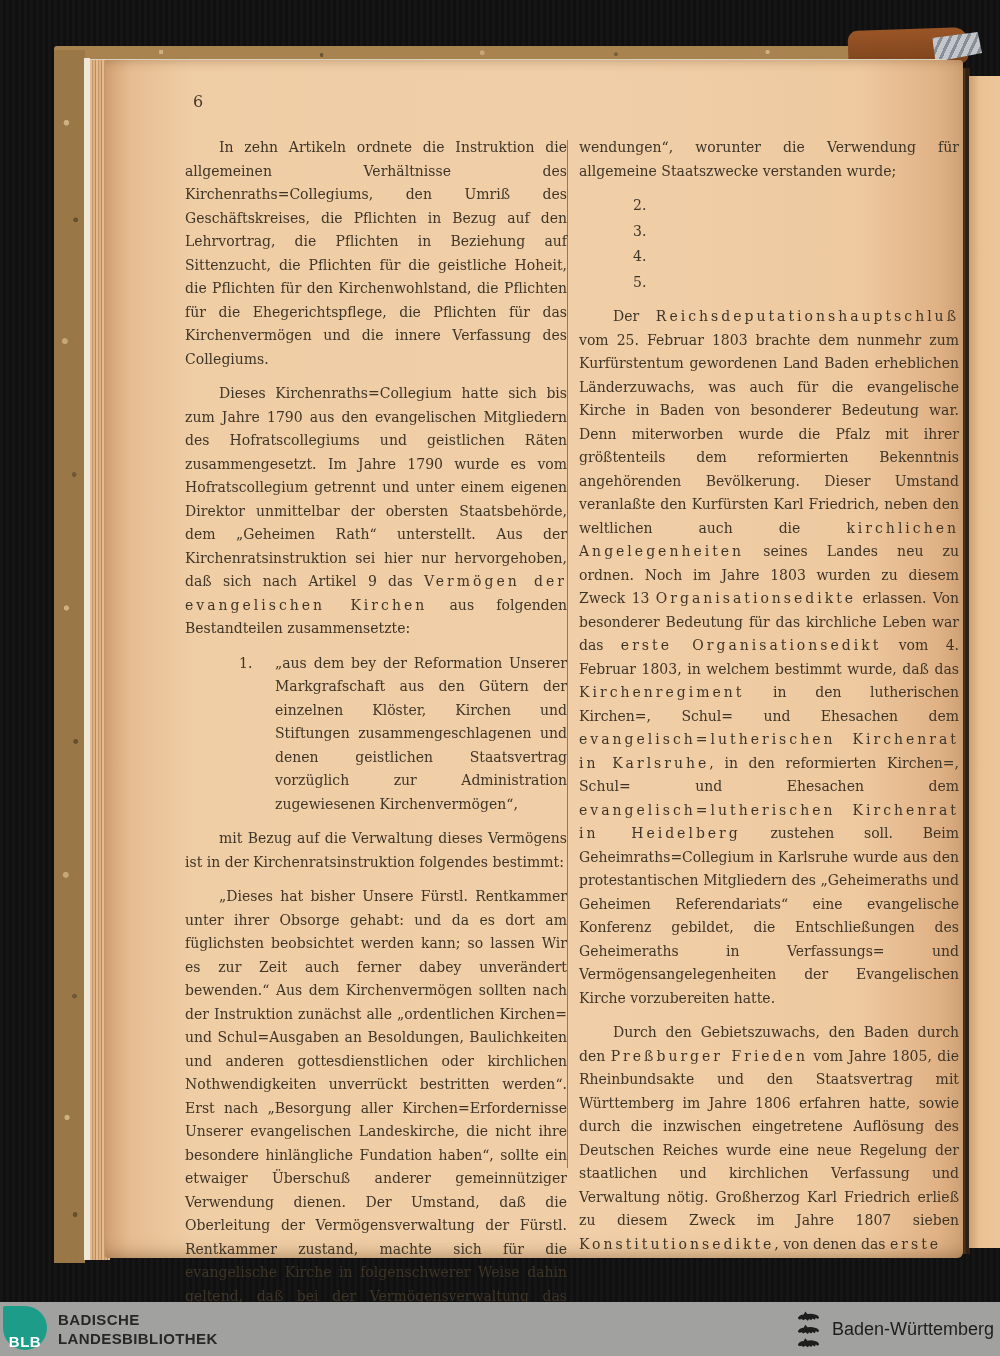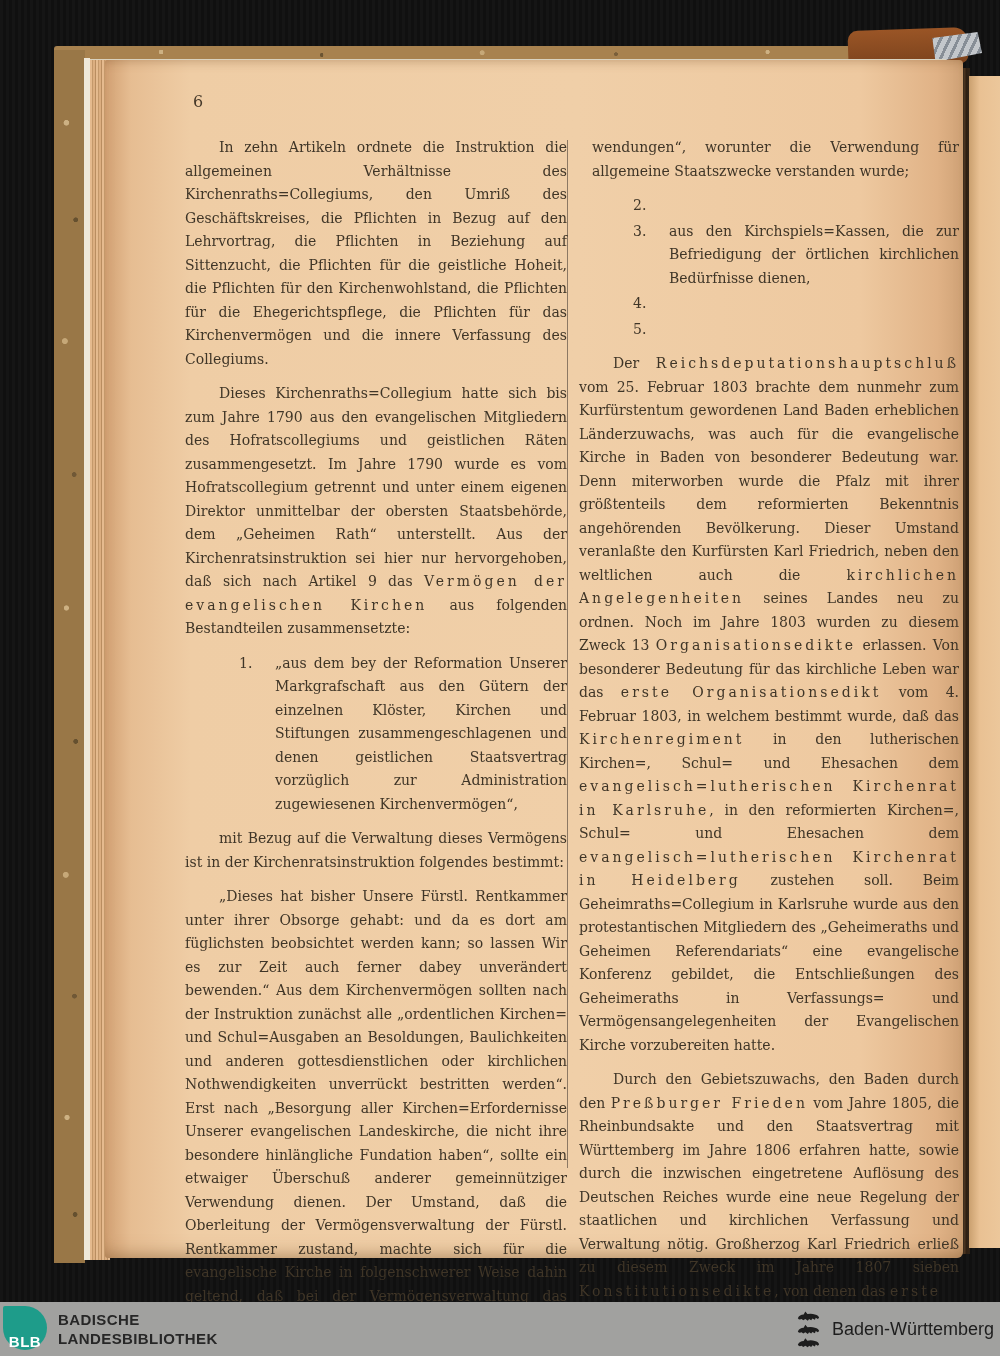--- a/index.html
+++ b/index.html
@@ -51,21 +51,21 @@
   
   .page{left:105px;top:60px;width:858px;height:1198px;border-radius:2px 4px 6px 3px;
     background:linear-gradient(90deg,#d2a173 0,#e6bd92 3%,#eecb a2 8%,#efcda5 10%,#f0cfa8 55%,#eec9a0 88%,#e0b286 97%,#cfa276 100%);
     background:linear-gradient(90deg,#d2a173 0,#e6bd92 3%,#efcda5 10%,#f0cfa8 55%,#eec9a0 88%,#e0b286 97%,#cfa276 100%);
     box-shadow:inset 0 -14px 18px -12px rgba(120,80,40,.55), inset 0 10px 12px -10px rgba(120,80,40,.45);}
   .pageno{left:88px;top:32px;font-size:16px;color:#46392a;}
   .col{width:382px;color:#3f3527;font-size:14px;line-height:23.5px;text-align:justify;}
   .col-left{left:80px;top:76px;}
   .col-right{left:474px;top:76px;width:380px;}
   .col p{margin:0 0 11px 0;text-indent:34px;}
-  .col p.noindent{text-indent:0;margin-left:13px;}
+  .col p.noindent{text-indent:0;}
   .divider{left:462px;top:80px;width:1px;height:1028px;background:#564a3e;opacity:.65;}
   .sp{letter-spacing:3px;}
   .list-row{display:flex;padding-left:54px;margin:0 0 2px 0;}
   .list-row .num{width:36px;flex:none;}
   .list-row .itext{flex:1;text-align:justify;}
   .gap-below{margin-bottom:11px !important;}
 
   
   .footer{left:0;top:1302px;width:1000px;height:54px;background:#a1a19f;}
   .blb-logo{left:3px;top:4px;width:44px;height:44px;background:#1e9c8a;
@@ -146,21 +146,20 @@
     <p>„Dieses hat bisher Unsere Fürstl. Rentkammer unter ihrer Obsorge gehabt: und da es dort am füglichsten beobsichtet werden kann; so lassen Wir es zur Zeit auch ferner dabey unverändert bewenden.“ Aus dem Kirchenvermögen sollten nach der Instruktion zunächst alle „ordentlichen Kirchen= und Schul=Ausgaben an Besoldungen, Baulichkeiten und anderen gottesdienstlichen oder kirchlichen Nothwendigkeiten unverrückt bestritten werden“. Erst nach „Besorgung aller Kirchen=Erfordernisse Unserer evangelischen Landeskirche, die nicht ihre besondere hinlängliche Fundation haben“, sollte ein etwaiger Überschuß anderer gemeinnütziger Verwendung dienen. Der Umstand, daß die Oberleitung der Vermögensverwaltung der Fürstl. Rentkammer zustand, machte sich für die evangelische Kirche in folgenschwerer Weise dahin geltend, daß bei der Vermögensverwaltung das Bestreben obwaltete, den Aufwand für die Bedürfnisse der Kirchen und Schulen in möglichst engen Grenzen zu halten zugunsten der in der Kirchenratsinstruktion genannten andern „gemeinnützigen Ver=</p>
   </div>
 
   <div class="abs col col-right">
     <p class="noindent">wendungen“, worunter die Verwendung für allgemeine Staatszwecke verstanden wurde;</p>
     <div class="list-row">
       <span class="num">2.</span>
     </div>
     <div class="list-row">
       <span class="num">3.</span>
-      <span class="itext">aus den Kirchspiels=Kassen, die zur Befriedigung der örtlichen kirchlichen Bedürfnisse dienen,</span>
     </div>
     <div class="list-row">
       <span class="num">4.</span>
     </div>
     <div class="list-row gap-below">
       <span class="num">5.</span>
     </div>
     <p><span>Der </span><span class="sp">Reichsdeputationshauptschluß</span><span> vom 25. Februar 1803 brachte dem nunmehr zum Kurfürstentum gewordenen Land Baden erheblichen Länderzuwachs, was auch für die evangelische Kirche in Baden von besonderer Bedeutung war. Denn miterworben wurde die Pfalz mit ihrer größtenteils dem reformierten Bekenntnis angehörenden Bevölkerung. Dieser Umstand veranlaßte den Kurfürsten Karl Friedrich, neben den weltlichen auch die </span><span class="sp">kirchlichen Angelegenheiten</span><span> seines Landes neu zu ordnen. Noch im Jahre 1803 wurden zu diesem Zweck 13 </span><span class="sp">Organisationsedikte</span><span> erlassen. Von besonderer Bedeutung für das kirchliche Leben war das </span><span class="sp">erste Organisationsedikt</span><span> vom 4. Februar 1803, in welchem bestimmt wurde, daß das </span><span class="sp">Kirchenregiment</span><span> in den lutherischen Kirchen=, Schul= und Ehesachen dem </span><span class="sp">evangelisch=lutherischen Kirchenrat in Karlsruhe</span><span>, in den reformierten Kirchen=, Schul= und Ehesachen dem </span><span class="sp">evangelisch=lutherischen Kirchenrat in Heidelberg</span><span> zustehen soll. Beim Geheimraths=Collegium in Karlsruhe wurde aus den protestantischen Mitgliedern des „Geheimeraths und Geheimen Referendariats“ eine evangelische Konferenz gebildet, die Entschließungen des Geheimeraths in Verfassungs= und Vermögensangelegenheiten der Evangelischen Kirche vorzubereiten hatte.</span></p>
     <p><span>Durch den Gebietszuwachs, den Baden durch den </span><span class="sp">Preßburger Frieden</span><span> vom Jahre 1805, die Rheinbundsakte und den Staatsvertrag mit Württemberg im Jahre 1806 erfahren hatte, sowie durch die inzwischen eingetretene Auflösung des Deutschen Reiches wurde eine neue Regelung der staatlichen und kirchlichen Verfassung und Verwaltung nötig. Großherzog Karl Friedrich erließ zu diesem Zweck im Jahre 1807 sieben </span><span class="sp">Konstitutionsedikte</span><span>, von denen das </span><span class="sp">erste</span></p>
   </div>

